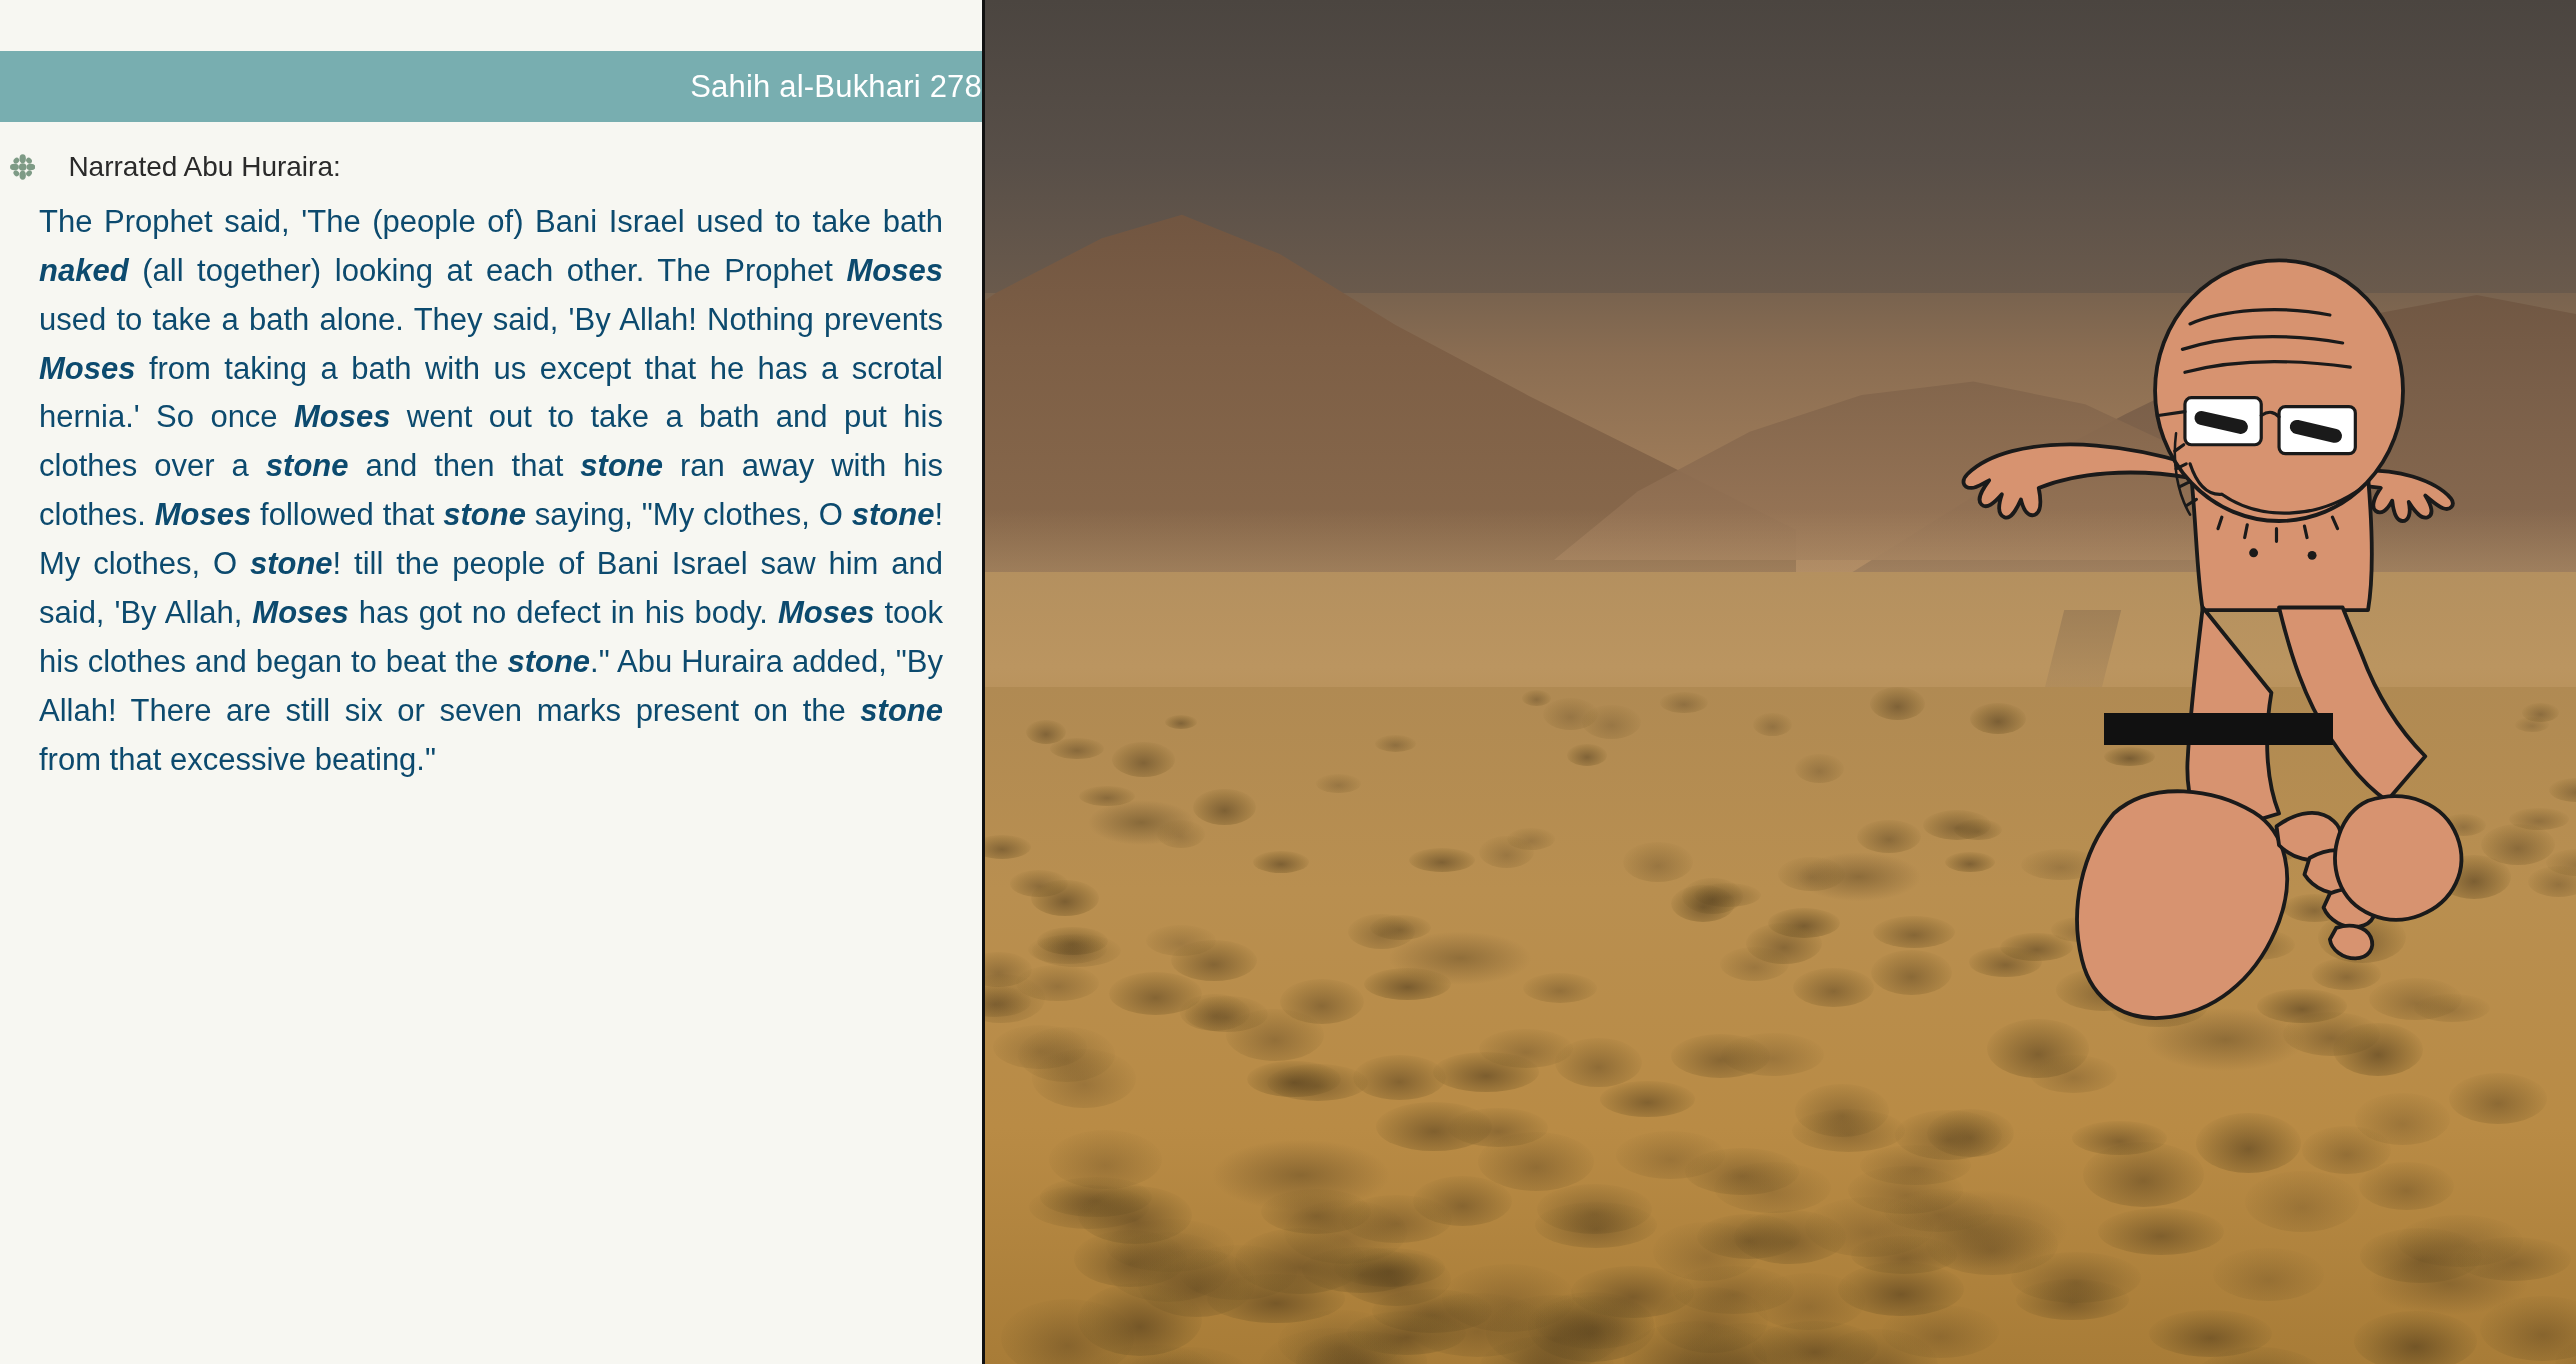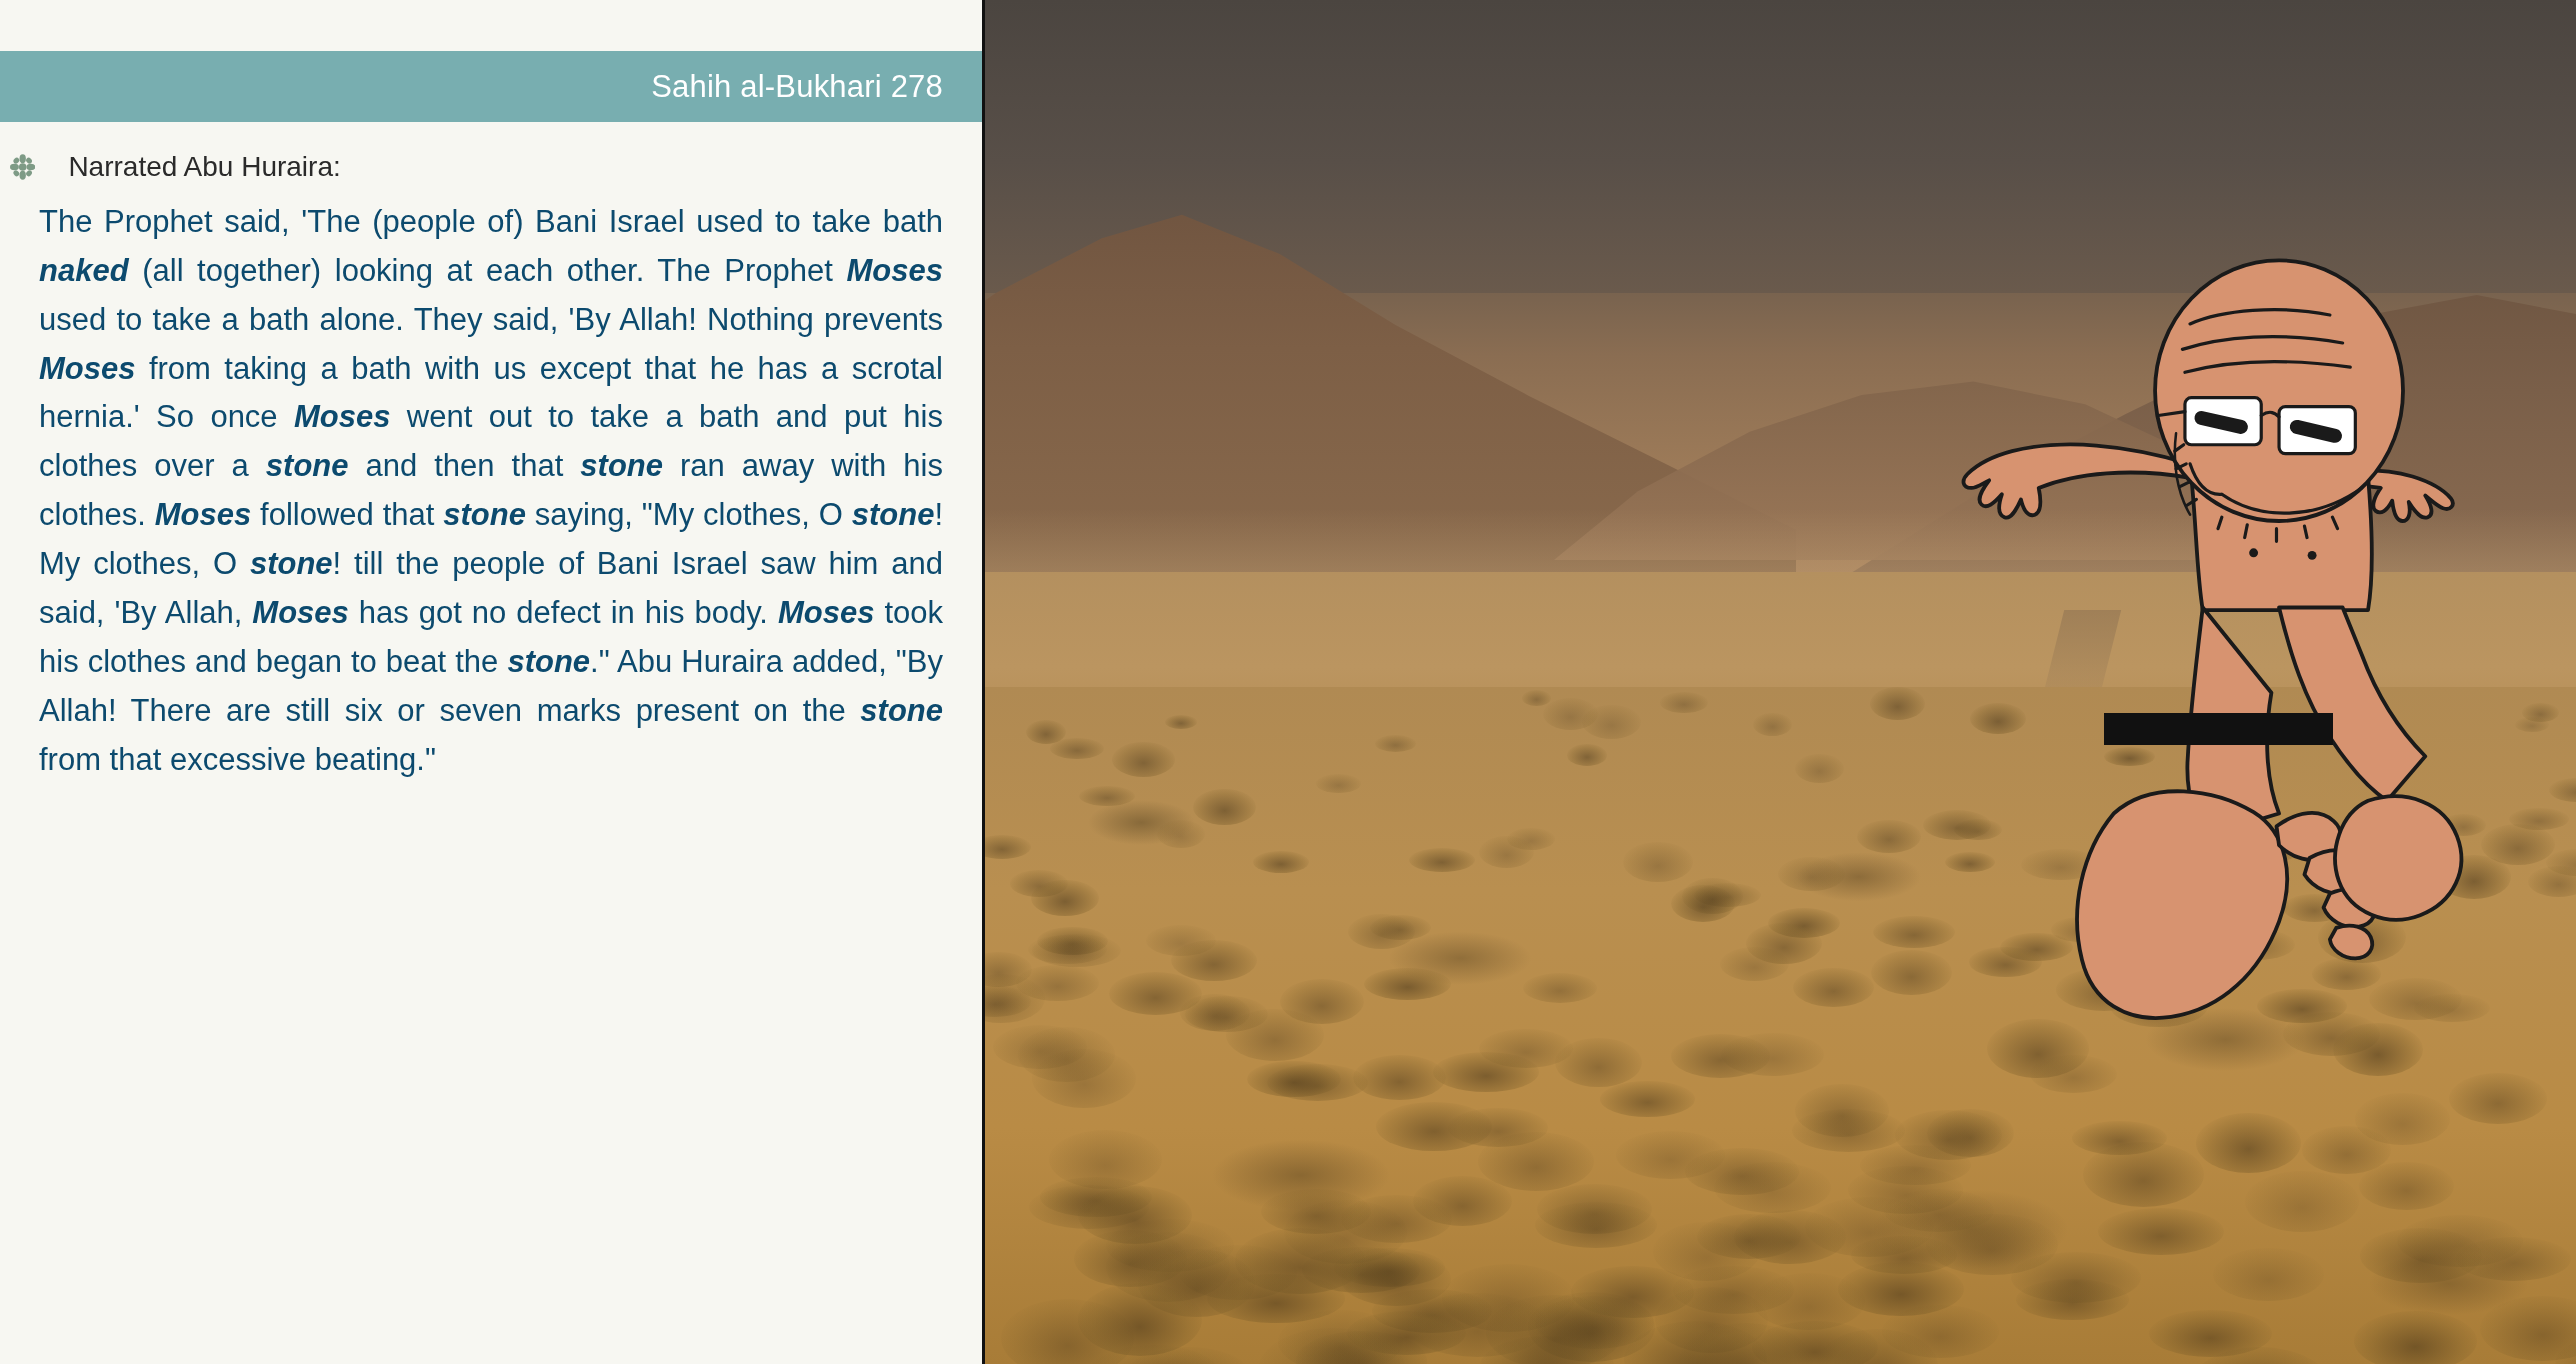--- a/index.html
+++ b/index.html
@@ -57,21 +57,20 @@
     height: 51px;
     background: #f7f7f2;
   }
 
   .ref-bar {
     height: 71px;
     background: #78aeb0;
     display: flex;
     align-items: center;
     justify-content: flex-end;
-    padding-right: 39px;
     box-sizing: border-box;
   }
   .ref-bar-label {
     color: #ffffff;
     font-size: 31px;
     letter-spacing: 0.2px;
   }
 
   .hadith-body {
     padding: 28px 39px 0 39px;

